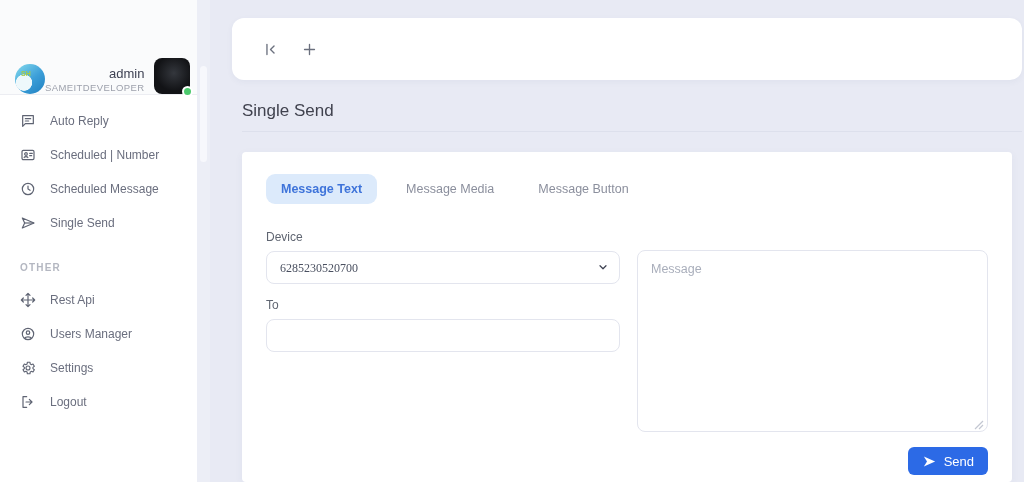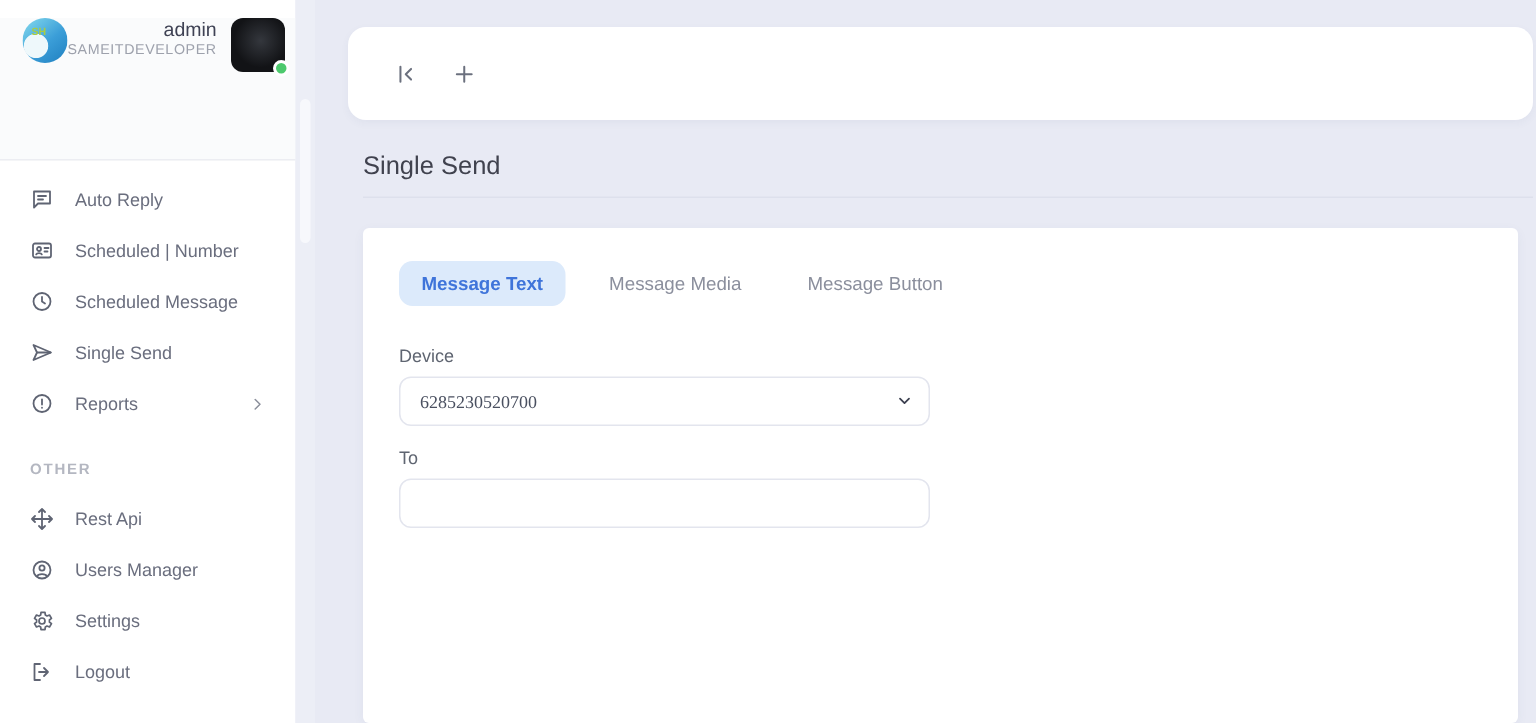--- a/index.html
+++ b/index.html
@@ -12,21 +12,21 @@
   }
   svg { display:block; }
 
   
   .sidebar {
     position:absolute; left:0; top:0; bottom:0; width:197px;
     background:#ffffff;
   }
   .side-header {
     height:95px; background:#fafbfc; border-bottom:1px solid #ecedf2;
-    display:flex; align-items:flex-start; padding:0 12px 0 15px;margin-top:12px;
+    display:flex; align-items:flex-end; padding:0 12px 0 15px;
   }
   .logo {
     width:30px; height:30px; border-radius:50%;
     background:radial-gradient(circle at 30% 62%, #eef8fb 0 28%, transparent 30%),
                linear-gradient(140deg,#7fd6ec 5%,#3b9ed8 55%,#1f7fc0 100%);
     position:relative; flex:0 0 auto;
   }
   .logo span{
     position:absolute; top:6px; left:6px; font-size:7px; font-weight:bold; color:#a9cc43;
   }
@@ -166,35 +166,20 @@
       <span>Scheduled Message</span>
     </div>
     <div class="menu-item">
       <span class="mi">
         <svg width="16" height="16" viewBox="0 0 24 24" fill="none" stroke="currentColor" stroke-width="1.8" stroke-linejoin="round">
             <path d="M3.5 4.5L21 12 3.5 19.5l3.5-7.5z"></path>
             <path d="M7 12h14"></path>
           </svg>
       </span>
       <span>Single Send</span>
-    </div>
-    <div class="menu-item">
-      <span class="mi">
-        <svg width="16" height="16" viewBox="0 0 24 24" fill="none" stroke="currentColor" stroke-width="1.8" stroke-linecap="round">
-            <circle cx="12" cy="12" r="8.5"></circle>
-            <path d="M12 8v5"></path>
-            <path d="M12 16.2v.1"></path>
-          </svg>
-      </span>
-      <span>Reports</span>
-      <span class="chev">
-        <svg width="11" height="11" viewBox="0 0 24 24" fill="none" stroke="currentColor" stroke-width="2.2" stroke-linecap="round" stroke-linejoin="round">
-            <path d="M9 5l7 7-7 7"></path>
-          </svg>
-      </span>
     </div>
 
     <div class="section-label">OTHER</div>
 
     <div class="menu-item">
       <span class="mi">
         <svg width="16" height="16" viewBox="0 0 24 24" fill="none" stroke="currentColor" stroke-width="1.8" stroke-linecap="round" stroke-linejoin="round">
             <path d="M5 9l-3 3 3 3M9 5l3-3 3 3M15 19l-3 3-3-3M19 9l3 3-3 3M4 12h16M12 4v16"></path>
           </svg>
       </span>
@@ -270,15 +255,35 @@
           <span class="sel-chev">
             <svg width="12" height="12" viewBox="0 0 24 24" fill="none" stroke="currentColor" stroke-width="2.4" stroke-linecap="round" stroke-linejoin="round">
                 <path d="M6 9.5l6 6 6-6"></path>
               </svg>
           </span>
         </div>
         <div class="field-label" style="margin-top:14px;">To</div>
         <input class="to" type="text" value="" style="">
       </div>
 
+      <div class="col-right">
+        <div class="ta-wrap">
+          <textarea class="msg" placeholder="Message" style=""></textarea>
+          <span class="resize-corner">
+            <svg width="10" height="10" viewBox="0 0 10 10">
+                <path d="M9 1L1 9M9 5L5 9" stroke="#c3c7d2" stroke-width="1.2" fill="none"></path>
+              </svg>
+          </span>
+        </div>
+        <div class="send-row">
+          <button class="send-btn">
+            <span>
+              <svg width="15" height="15" viewBox="0 0 24 24" fill="#ffffff">
+                  <path d="M3 4l18 8-18 8 5-8z"></path>
+                </svg>
+            </span>
+            <span>Send</span>
+          </button>
+        </div>
+      </div>
     </div>
   </div>
 </div>
 
 </body></html>

